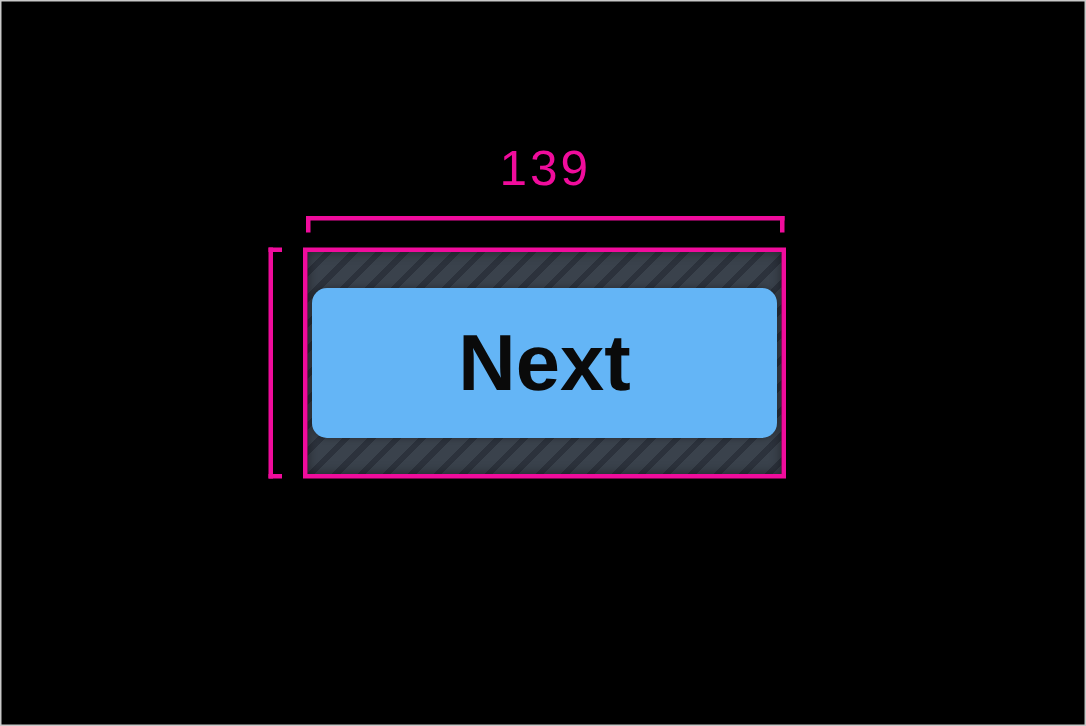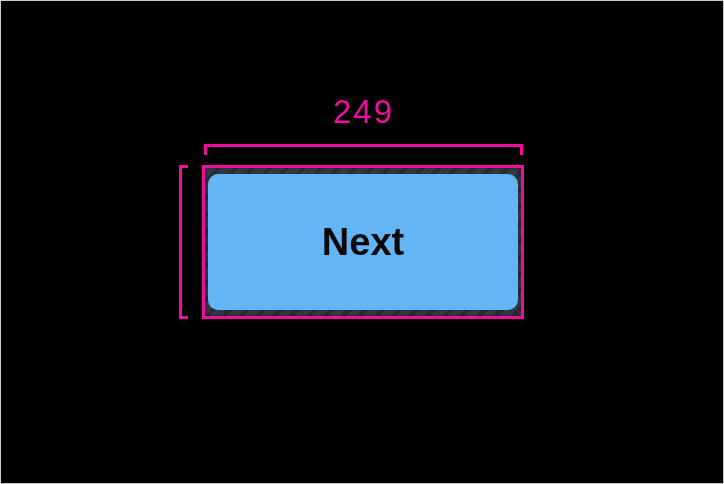--- a/index.html
+++ b/index.html
@@ -77,39 +77,39 @@
       var(--hatch-stripe) 8px,
       var(--hatch-stripe) 12px
     );
     box-shadow: inset 0 0 8px rgba(0,0,0,0.45);
     display: flex;
     align-items: center;
     justify-content: center;
   }
   .next-button {
     width: 310px;
-    height: 136px;
+    height: 100px;
     border-radius: 10px;
     background: var(--button-blue);
     color: var(--button-text);
-    font-size: 38px;
+    font-size: 53px;
     font-weight: 600;
     display: flex;
     align-items: center;
     justify-content: center;
     box-shadow: 0 0 4px rgba(0,0,0,0.35);
     cursor: pointer;
   }
 </style>
 </head>
 <body>
 
 <div class="canvas">
 
-  <div class="dim-label dim-width">249</div>
+  <div class="dim-label dim-width">139</div>
 
   <div class="bracket bracket-top"></div>
 
 
   <div class="bracket bracket-left"></div>
 
   <div class="touch-target">
     <div class="next-button">Next</div>
   </div>
 

